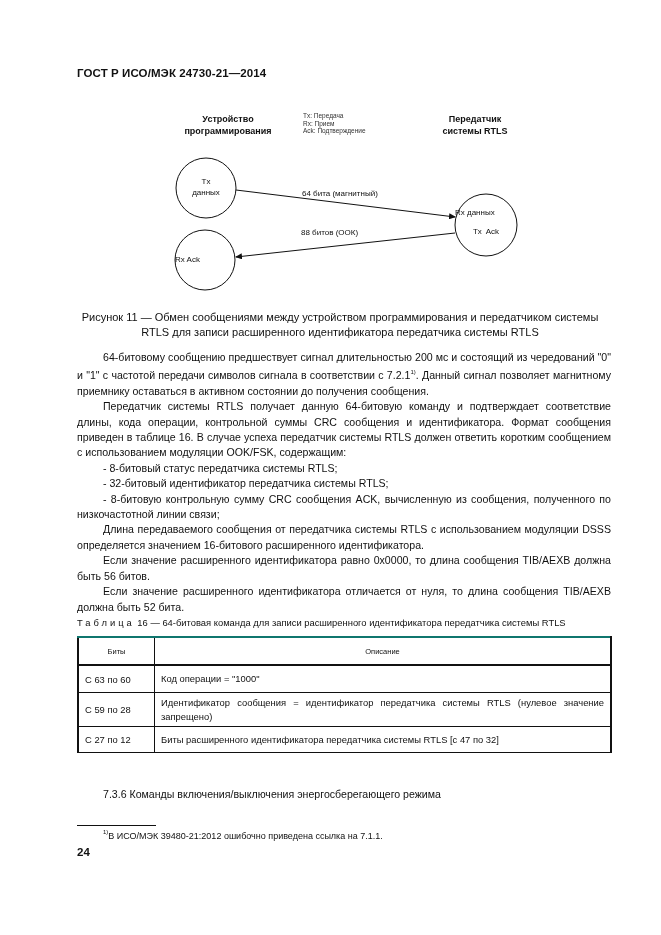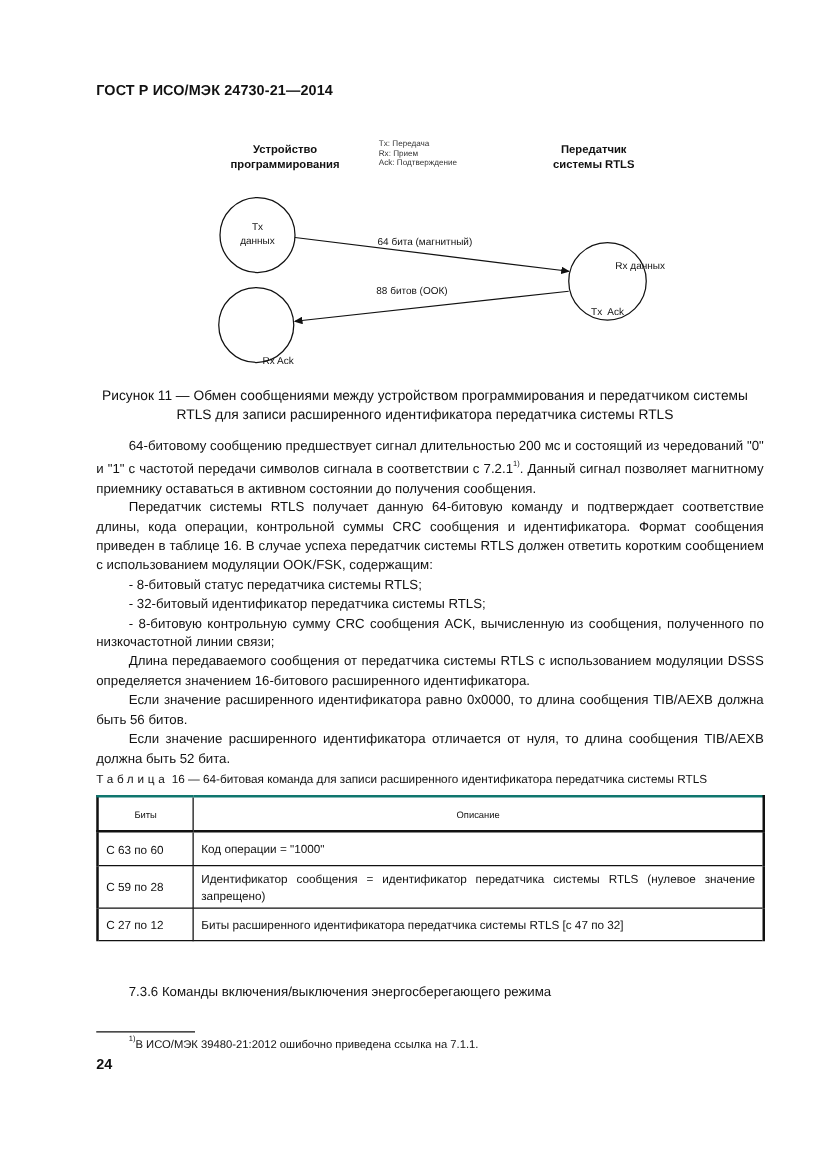--- a/index.html
+++ b/index.html
@@ -63,23 +63,23 @@
 </div>
 <div class="abs dlabel-bold" style="left:420px; top:113px; width:110px;">
   <div>Передатчик</div>
   <div>системы RTLS</div>
 </div>
 
 <div class="abs" style="left:176px; top:176px; width:60px; text-align:center; font-size:8px; line-height:11px;">
   <div>Tx</div>
   <div>данных</div>
 </div>
-<div class="abs" style="left:175px; top:255px; width:60px; text-align:right; font-size:8px;margin-top:29px;">Rx Ack</div>
-<div class="abs" style="left:470px; top:208px; width:62px; text-align:right; font-size:8px;">Rx данных</div>
-<div class="abs" style="left:455px; top:227px; width:62px; text-align:center; font-size:8px; white-space:pre;margin-top:18px;">Tx  Ack</div>
+<div class="abs" style="left:175px; top:255px; width:60px; text-align:left; font-size:8px;">Rx Ack</div>
+<div class="abs" style="left:455px; top:208px; width:62px; text-align:left; font-size:8px;">Rx данных</div>
+<div class="abs" style="left:455px; top:227px; width:62px; text-align:center; font-size:8px; white-space:pre;">Tx  Ack</div>
 <div class="abs" style="left:302px; top:189px; font-size:8px;">64 бита (магнитный)</div>
 <div class="abs" style="left:301px; top:228px; font-size:8px;">88 битов (ООК)</div>
 
 <div class="abs caption">
   <div>Рисунок 11 — Обмен сообщениями между устройством программирования и передатчиком системы</div>
   <div>RTLS для записи расширенного идентификатора передатчика системы RTLS</div>
 </div>
 
 <div class="abs para" style="top:350px;">
   <p class="indent"><span>64-битовому сообщению предшествует сигнал длительностью 200 мс и состоящий из чередований "0" и "1" с частотой передачи символов сигнала в соответствии с 7.2.1</span><sup>1)</sup><span>. Данный сигнал позволяет магнитному приемнику оставаться в активном состоянии до получения сообщения.</span></p>

